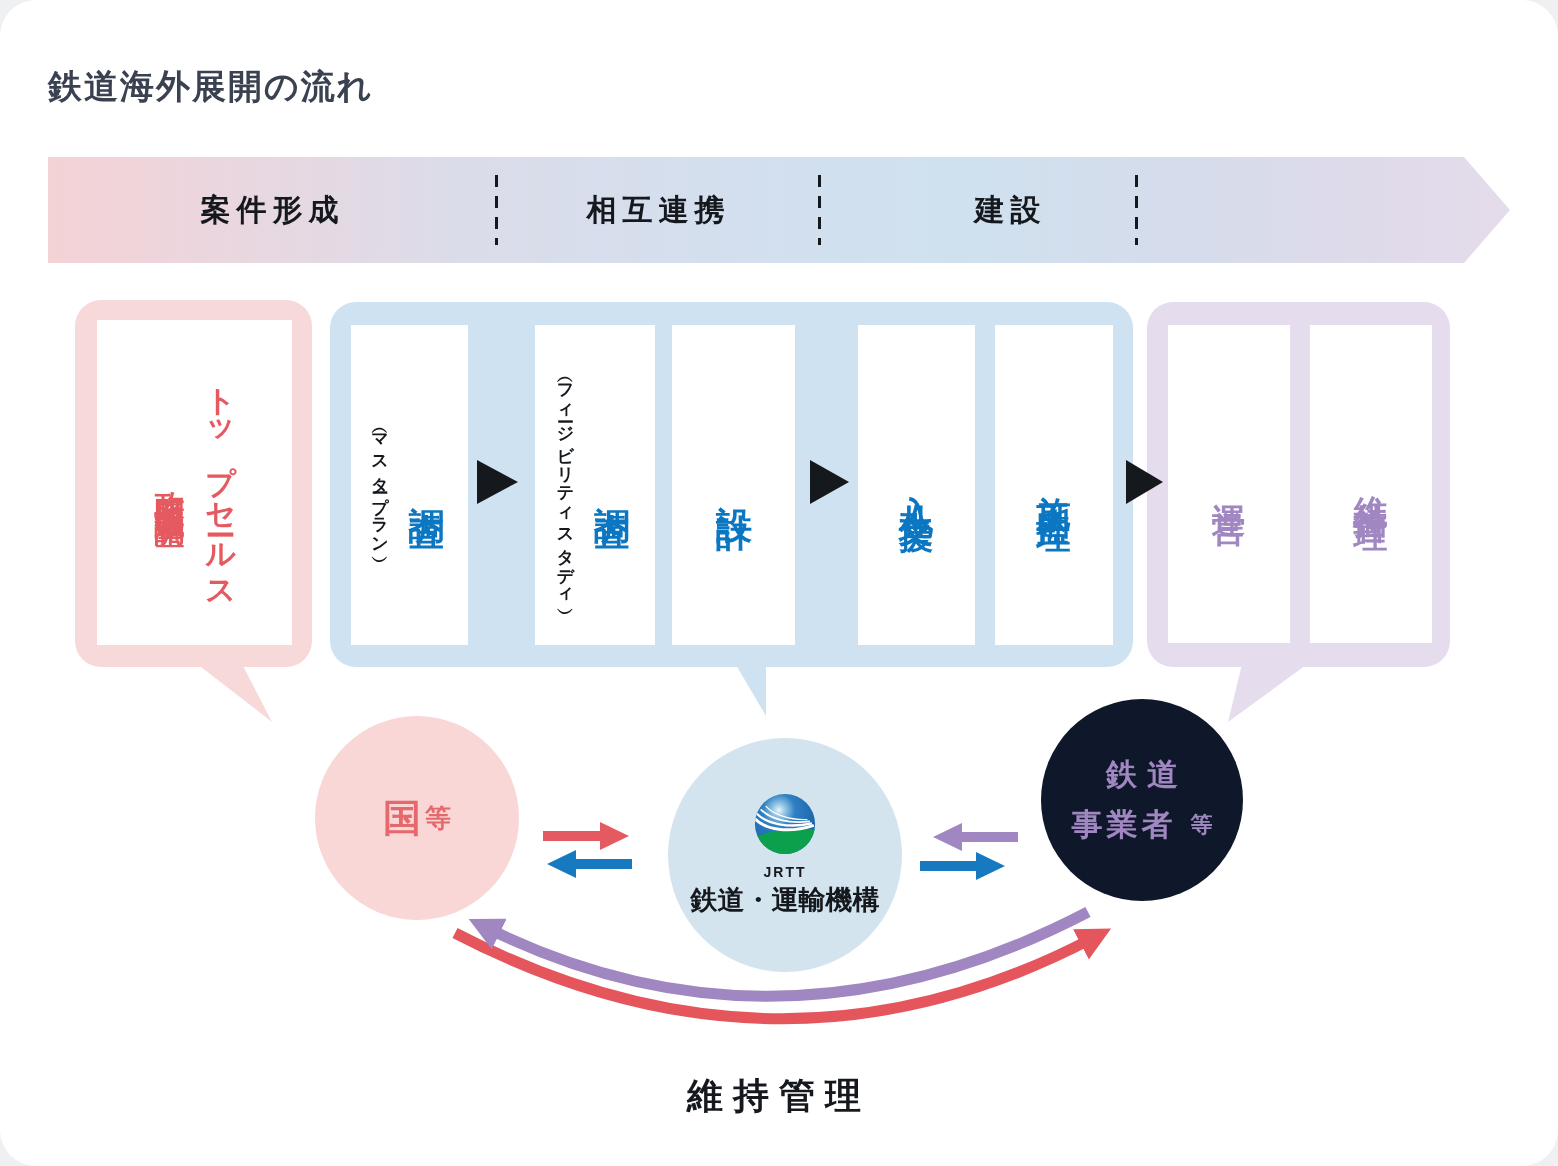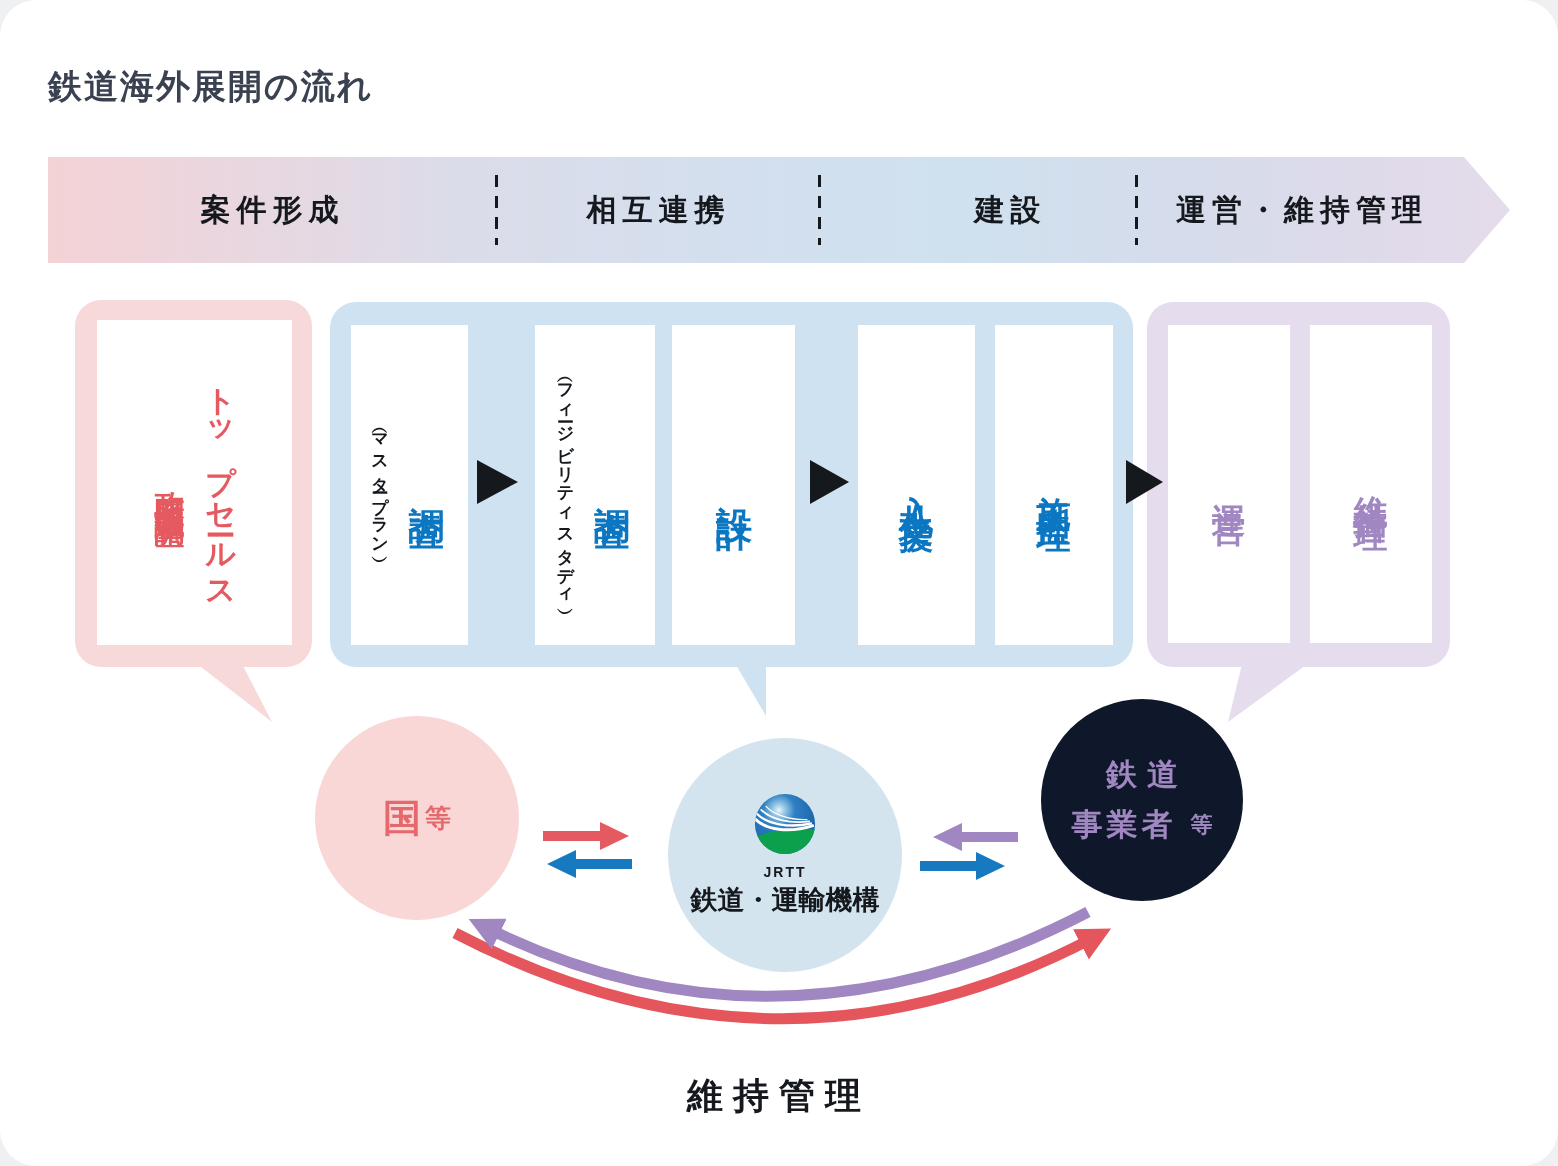--- a/index.html
+++ b/index.html
@@ -82,21 +82,20 @@
 
 <div class="canvas">
 
   <div class="title">鉄道海外展開の流れ</div>
 
   <div class="banner">
     <div class="banner-bg"></div>
     <div class="phase p1">案件形成</div>
     <div class="phase p2">相互連携</div>
     <div class="phase p3">建設</div>
-    <div class="phase p4">運営・維持管理</div>
     <div class="divider d1"></div>
     <div class="divider d2"></div>
     <div class="divider d3"></div>
   </div>
 
   <div class="bubble bubble-gov">
     <div class="wbox">
       <div class="vt">
         <div class="t-red">トップセールス</div>
         <div class="t-red">政府間協議・調整</div>

